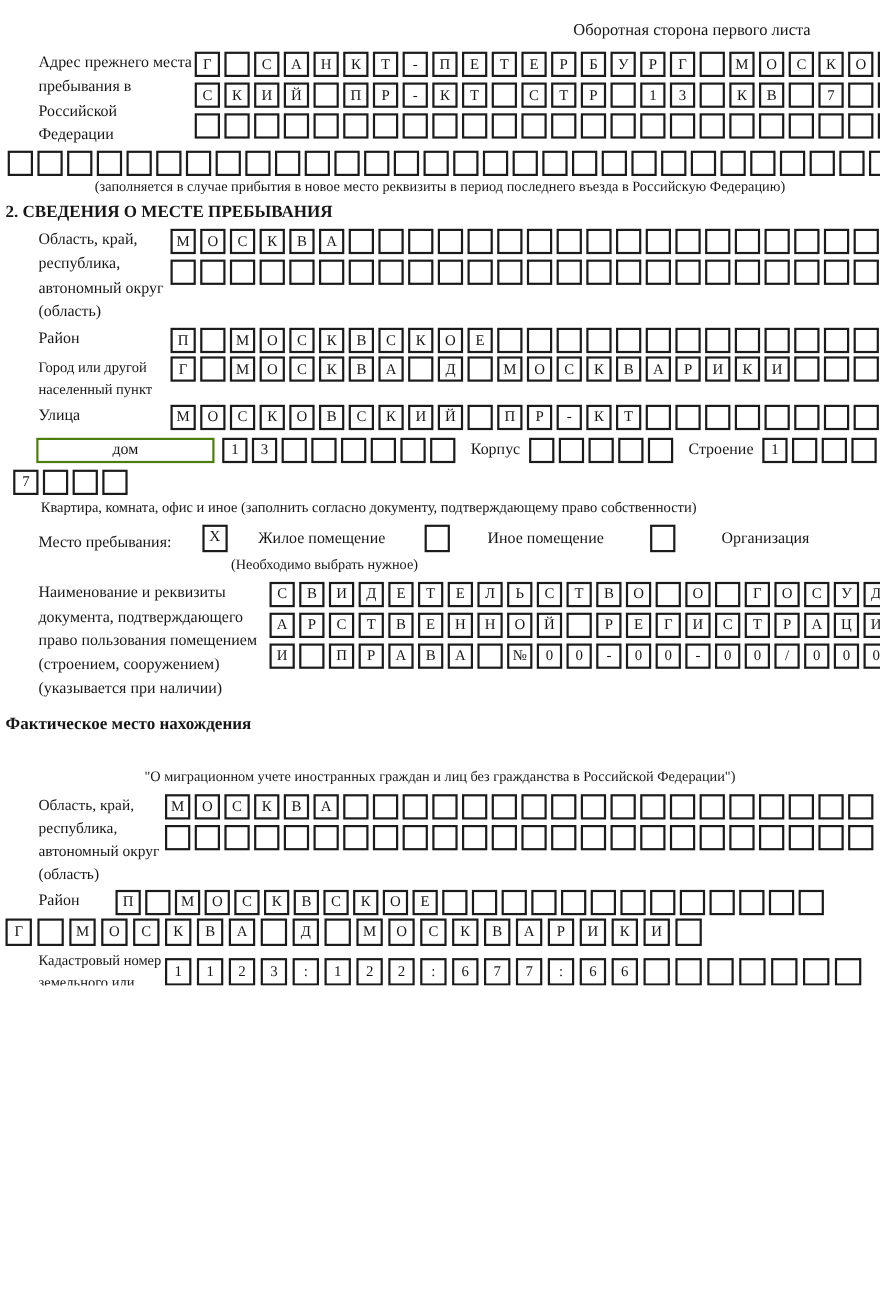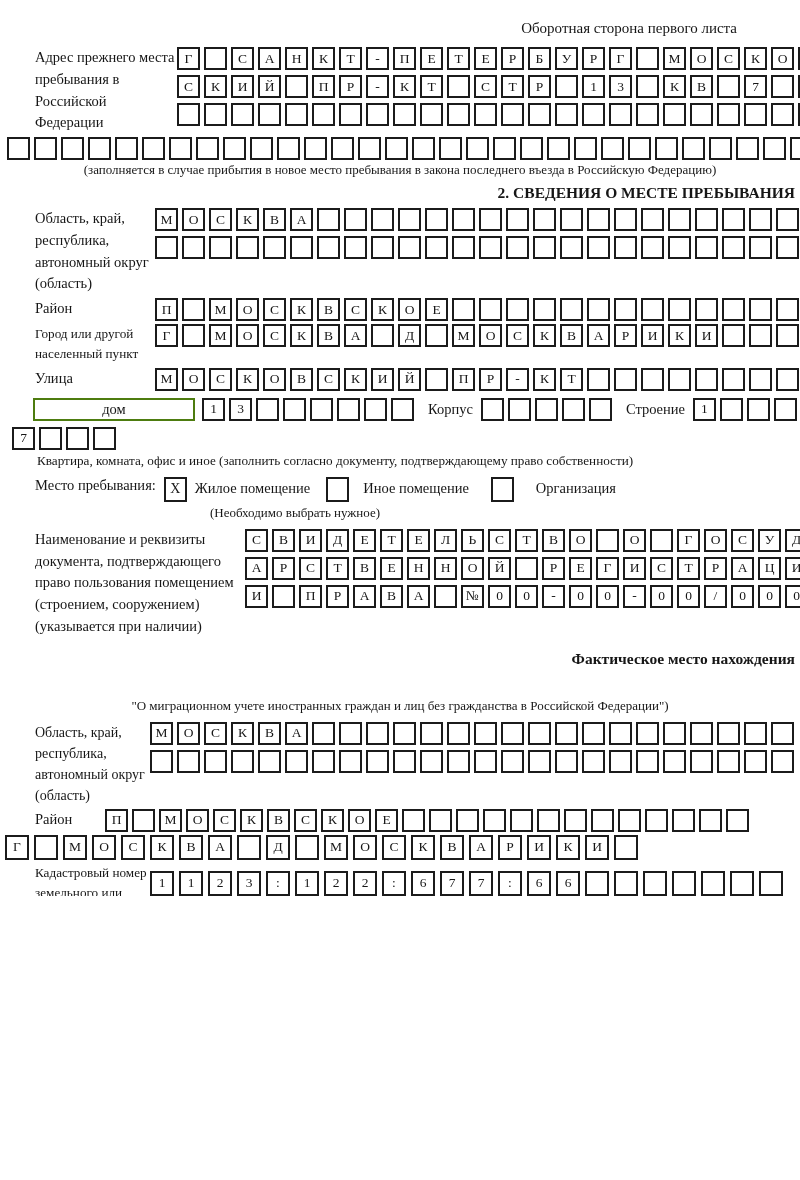--- a/index.html
+++ b/index.html
@@ -23,28 +23,28 @@
           display:flex; align-items:center; justify-content:center;
           font-size:13.5px; font-family:"Liberation Serif", serif; }
   .cells.wide { gap:5px; }
   .cells.wide .cell { width:20px; height:21px; }
 
   .full-row { margin:2px 0 2px 2px; }
 
   .caption { font-size:13px; text-align:center; margin:2px 0 6px 0; }
   .caption-left { font-size:13.2px; margin:3px 0 6px 32px; }
 
-  .sec-title { font-size:15.5px; font-weight:bold; text-align:right; margin:6px 0 6px 0; }
+  .sec-title { font-size:15.5px; font-weight:bold; text-align:left; margin:6px 0 6px 0; }
 
   .house-row { display:flex; align-items:flex-start; margin:7px 0 2px 0; }
   .named-box { height:19px; border:2px solid #4d7c0f; text-align:center; font-size:14.5px;
                line-height:19px; flex:none; box-sizing:content-box; }
   .inline-lbl { font-size:14.5px; line-height:23px; flex:none; }
 
-  .stay-row { display:flex; align-items:flex-start; margin:8px 0 0 0; }
+  .stay-row { display:flex; align-items:flex-end; margin:8px 0 0 0;gap:20px; }
   .stay-row .lead { font-size:14.5px; padding-left:30px; }
   .checkbox { width:19px; height:21px; border:2px solid #1b1b1b; flex:none;
               display:flex; align-items:center; justify-content:center; font-size:14px; }
   .stay-note { font-size:13px; margin:3px 0 8px 205px; }
 
   .fact-note { font-size:13px; text-align:center; line-height:1.65; margin-bottom:5px; }
 
   .stamp-box { width:352px; height:172px; border:2px solid #1b1b1b; margin:4px 0 0 392px; }
 </style>
 </head>
@@ -162,21 +162,21 @@
       <div class="cell"></div>
       <div class="cell"></div>
       <div class="cell"></div>
       <div class="cell"></div>
       <div class="cell"></div>
       <div class="cell"></div>
       <div class="cell"></div>
       <div class="cell"></div>
       <div class="cell"></div>
     </div>
-  <div class="caption">(заполняется в случае прибытия в новое место пребывания в закона последнего въезда в Российскую Федерацию)</div>
+  <div class="caption">(заполняется в случае прибытия в новое место реквизиты в период последнего въезда в Российскую Федерацию)</div>
 
   <div class="sec-title">2. СВЕДЕНИЯ О МЕСТЕ ПРЕБЫВАНИЯ</div>
 
   <div class="row-field">
     <div class="lbl w150">Область, край, республика, автономный округ (область)</div>
     <div class="cells-col">
       <div class="cells">
           <div class="cell">М</div>
           <div class="cell">О</div>
           <div class="cell">С</div>

